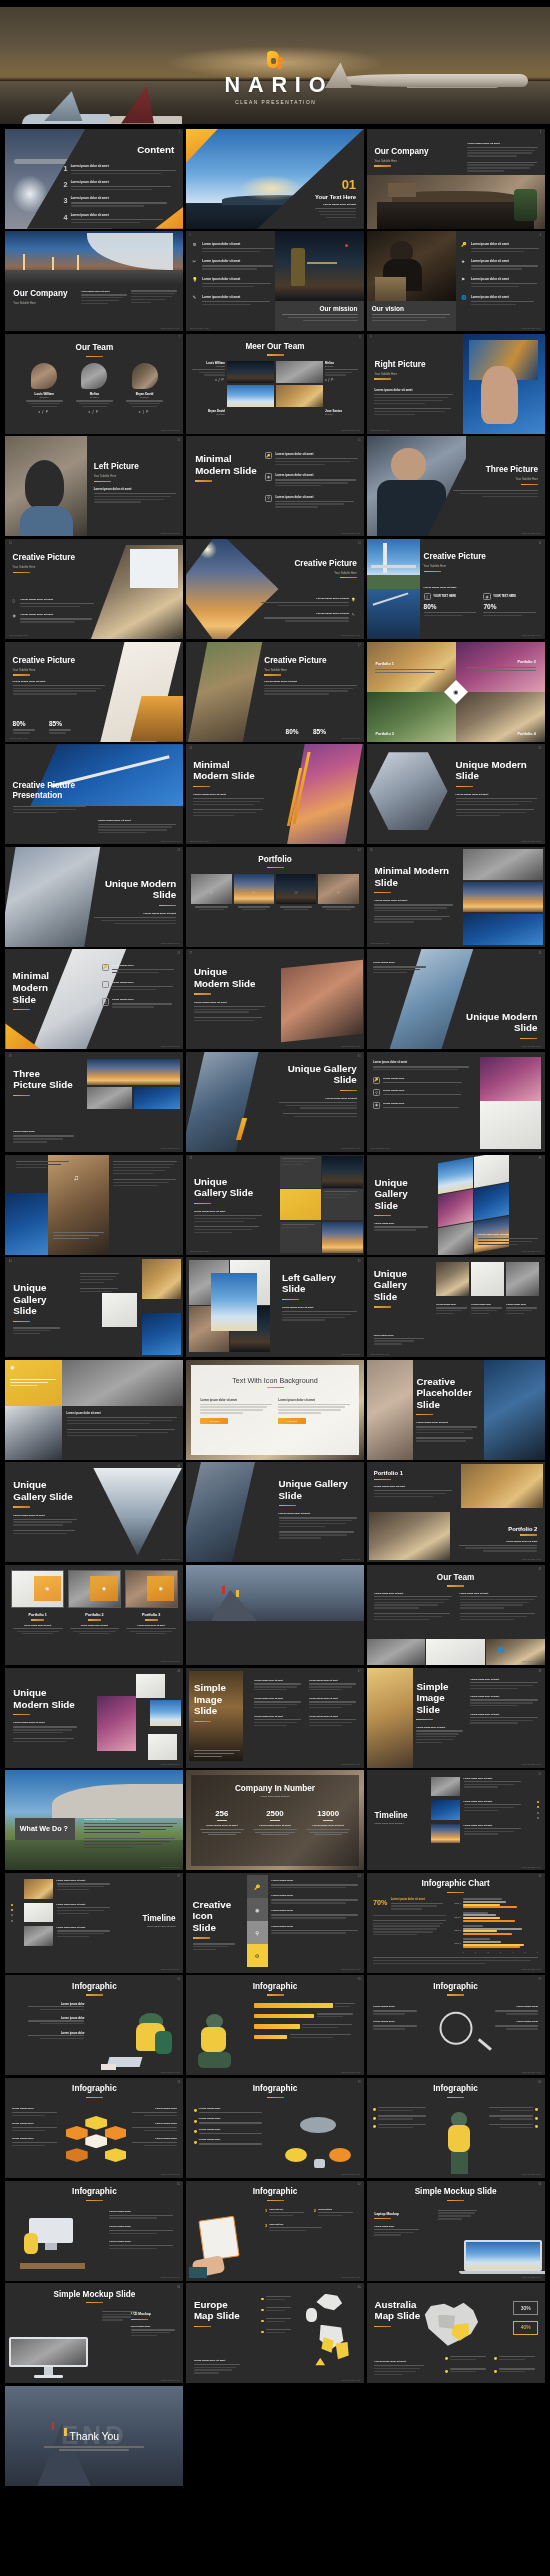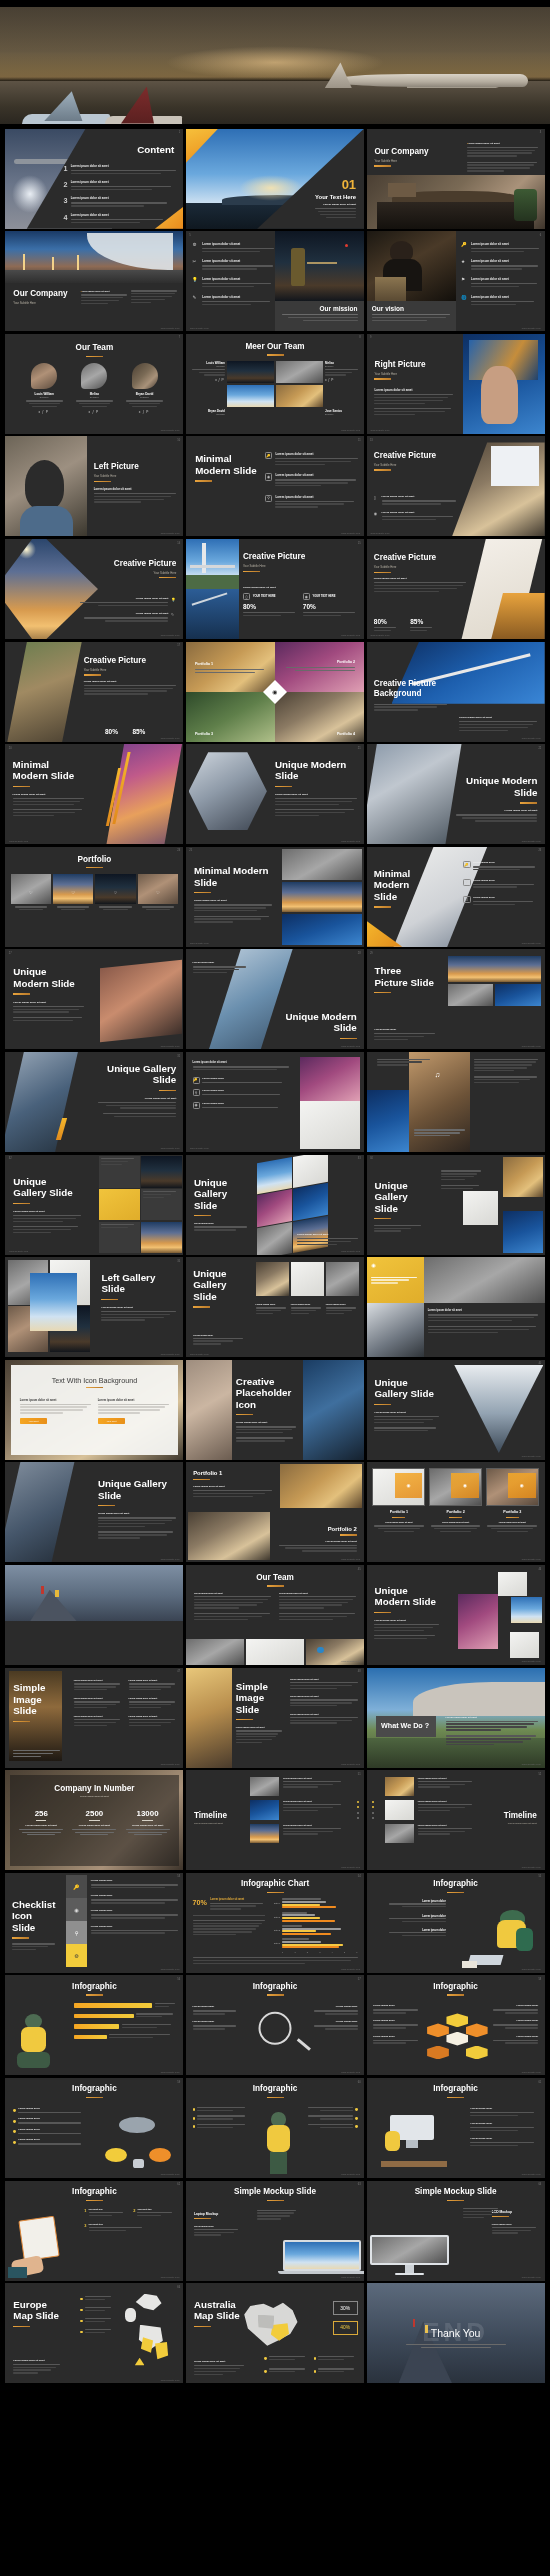--- a/index.html
+++ b/index.html
@@ -148,20 +148,30 @@
       <div class="h-treeline"></div>
       <div class="h-runway"></div>
       <div class="h-plane-wing"></div>
       <div class="h-plane-body"></div>
       <div class="h-plane-tail"></div>
       <div class="h-tail2b"></div>
       <div class="h-tail2"></div>
       <div class="h-tail3b"></div>
       <div class="h-tail3"></div>
     </div>
+    <div class="hero-center">
+      <div class="hero-logo">
+        <div class="hlogo-a"></div>
+          <div class="hlogo-hole"></div>
+        <div class="hlogo-b"></div>
+          <div class="hlogo-c"></div>
+      </div>
+      <div class="hero-title">NARIO</div>
+      <div class="hero-sub">CLEAN PRESENTATION</div>
+    </div>
   </div>
 
   <div class="grid">
 
     <div class="slide">
       <div class="sq" style="left:0;top:0;width:60%;height:100%;">
         <div class="p-blue" style="position:absolute;inset:0;background:linear-gradient(to bottom,#3a4a63,#6a7589 55%,#8d9099);"></div>
         <div style="position:absolute;left:8%;top:30%;width:55%;height:5.2px;background:#8e949c;border-radius:2.6px;"></div>
         <div style="position:absolute;left:6%;top:46%;width:34%;height:38%;background:radial-gradient(ellipse,#e9eef4,rgba(233,238,244,0) 70%);"></div>
       </div>
@@ -548,20 +558,39 @@
               <div class="h-lbl">Lorem ipsum dolor sit amet</div>
               <div class="lin" style="width:96%"></div>
               <div class="lin d" style="width:84%"></div>
               <div class="lin d" style="width:52%"></div>
             </div>
         </div>
       </div>
       <div class="wm">www.website.com</div>
     </div>
 
+    <div class="slide">
+      <div class="pg">12</div>
+      <div class="sq" style="left:0;top:0;width:56%;height:100%;background:linear-gradient(150deg,#3f4a58,#8c99a8 40%,#2c333c);">
+        <div style="position:absolute;left:24%;top:12%;width:36%;height:34%;background:#c09a7c;border-radius:48%;"></div>
+        <div style="position:absolute;left:10%;top:44%;width:70%;height:56%;background:#1d2732;border-radius:13px 13px 0 0;"></div>
+      </div>
+      <div class="sq" style="inset:0;background:#2b2b2b;clip-path:polygon(62% 0,100% 0,100% 100%,34% 100%);"></div>
+      <div style="position:absolute;right:6.5px;top:29px;width:48%;text-align:right;">
+        <div class="t-md">Three Picture</div>
+        <div class="sub">Your Subtitle Here</div>
+        <div class="rule" style="margin-left:auto;"></div>
+        <div style="margin-top:4.6px;">
+          <div class="lin" style="width:100%"></div>
+            <div class="lin d" style="width:92%;margin-left:auto"></div>
+            <div class="lin d" style="width:66%;margin-left:auto"></div>
+        </div>
+      </div>
+      <div class="wm">www.website.com</div>
+    </div>
 
     <div class="slide">
       <div class="pg" style="left:3.3px;right:auto;">13</div>
       <div class="sq p-crowd" style="right:0;top:6%;width:52%;height:94%;clip-path:polygon(38% 0,100% 0,100% 100%,0 100%);">
         <div style="position:absolute;left:42%;top:4%;width:52%;height:42%;background:#eef1f4;"></div>
       </div>
       <div style="position:absolute;left:7.2px;top:14.4px;width:50%;">
         <div class="t-md">Creative Picture</div>
         <div class="sub">Your Subtitle Here</div>
         <div class="rule"></div>
@@ -742,21 +771,21 @@
       <div style="position:absolute;left:50%;top:50%;transform:translate(-50%,-50%) rotate(45deg);width:17px;height:17px;background:#fff;display:flex;align-items:center;justify-content:center;">
         <div style="transform:rotate(-45deg);font-size:5.9px;color:#222;">◉</div>
       </div>
     </div>
 
     <div class="slide">
       <div class="sq" style="right:0;top:0;width:86%;height:62%;background:linear-gradient(150deg,#0d2f63,#1d5fae 50%,#3a86d6);clip-path:polygon(18% 0,100% 0,100% 100%,0 100%);">
         <div style="position:absolute;left:12%;top:42%;width:80%;height:2.6px;background:#e8e8e8;transform:rotate(-14deg);"></div>
       </div>
       <div style="position:absolute;left:7.2px;top:37px;width:48%;">
-        <div class="t-md">Creative Picture Background</div>
+        <div class="t-md">Creative Picture Presentation</div>
         <div style="margin-top:5.2px;">
           <div class="lin" style="width:86%"></div>
             <div class="lin d" style="width:74%"></div>
             <div class="lin d" style="width:52%"></div>
         </div>
       </div>
       <div style="position:absolute;right:7.2px;bottom:9.2px;width:44%;">
         <div class="h-lbl" style="font-size:2.5px;">Lorem ipsum dolor sit amet</div>
         <div class="lin" style="width:100%"></div>
           <div class="lin d" style="width:94%"></div>
@@ -1263,21 +1292,21 @@
               <div class="lin" style="background:#d2d0cb;width:60%"></div>
             <div class="btn-y" style="margin-top:4.6px;">Your Text</div>
           </div>
         </div>
       </div>
     </div>
 
     <div class="slide">
       <div class="sq p-white" style="left:0;top:0;width:26%;height:100%;background:linear-gradient(150deg,#9e8d7e,#cbb6a2 45%,#6b5c50);"></div>
       <div style="position:absolute;left:28%;top:15.7px;width:34%;">
-        <div class="t-lg">Creative Placeholder Icon</div>
+        <div class="t-lg">Creative Placeholder Slide</div>
         <div class="rule" style="margin-top:3.9px;"></div>
         <div style="margin-top:5.9px;">
           <div class="h-lbl" style="font-size:2.4px;">Lorem ipsum dolor sit amet</div>
           <div class="lin" style="width:100%"></div>
             <div class="lin d" style="width:92%"></div>
             <div class="lin d" style="width:78%"></div>
           <div style="height:2.6px"></div>
           <div class="lin" style="width:94%"></div>
             <div class="lin d" style="width:82%"></div>
         </div>
@@ -1711,21 +1740,21 @@
         <div style="width:2px;height:2px;border-radius:50%;background:#f0c93f;margin-bottom:3.3px;"></div>
         <div style="width:2px;height:2px;border-radius:50%;background:#777;margin-bottom:3.3px;"></div>
         <div style="width:2px;height:2px;border-radius:50%;background:#777;"></div>
       </div>
       <div class="wm">www.website.com</div>
     </div>
 
     <div class="slide">
       <div class="pg">53</div>
       <div style="position:absolute;left:6.5px;top:26px;width:24%;">
-        <div class="t-lg">Checklist Icon Slide</div>
+        <div class="t-lg">Creative Icon Slide</div>
         <div class="rule" style="margin-top:3.9px;"></div>
         <div style="margin-top:4.6px;">
           <div class="lin" style="width:100%"></div>
             <div class="lin d" style="width:84%"></div>
             <div class="lin d" style="width:56%"></div>
         </div>
       </div>
       <div style="position:absolute;left:34%;top:2.6px;width:12%;height:92%;display:flex;flex-direction:column;">
         <div style="flex:1;background:#4b4b4b;display:flex;align-items:center;justify-content:center;font-size:5.2px;color:#ddd;">🔑</div>
         <div style="flex:1;background:#5c5c5c;display:flex;align-items:center;justify-content:center;font-size:5.2px;color:#ddd;">◉</div>

